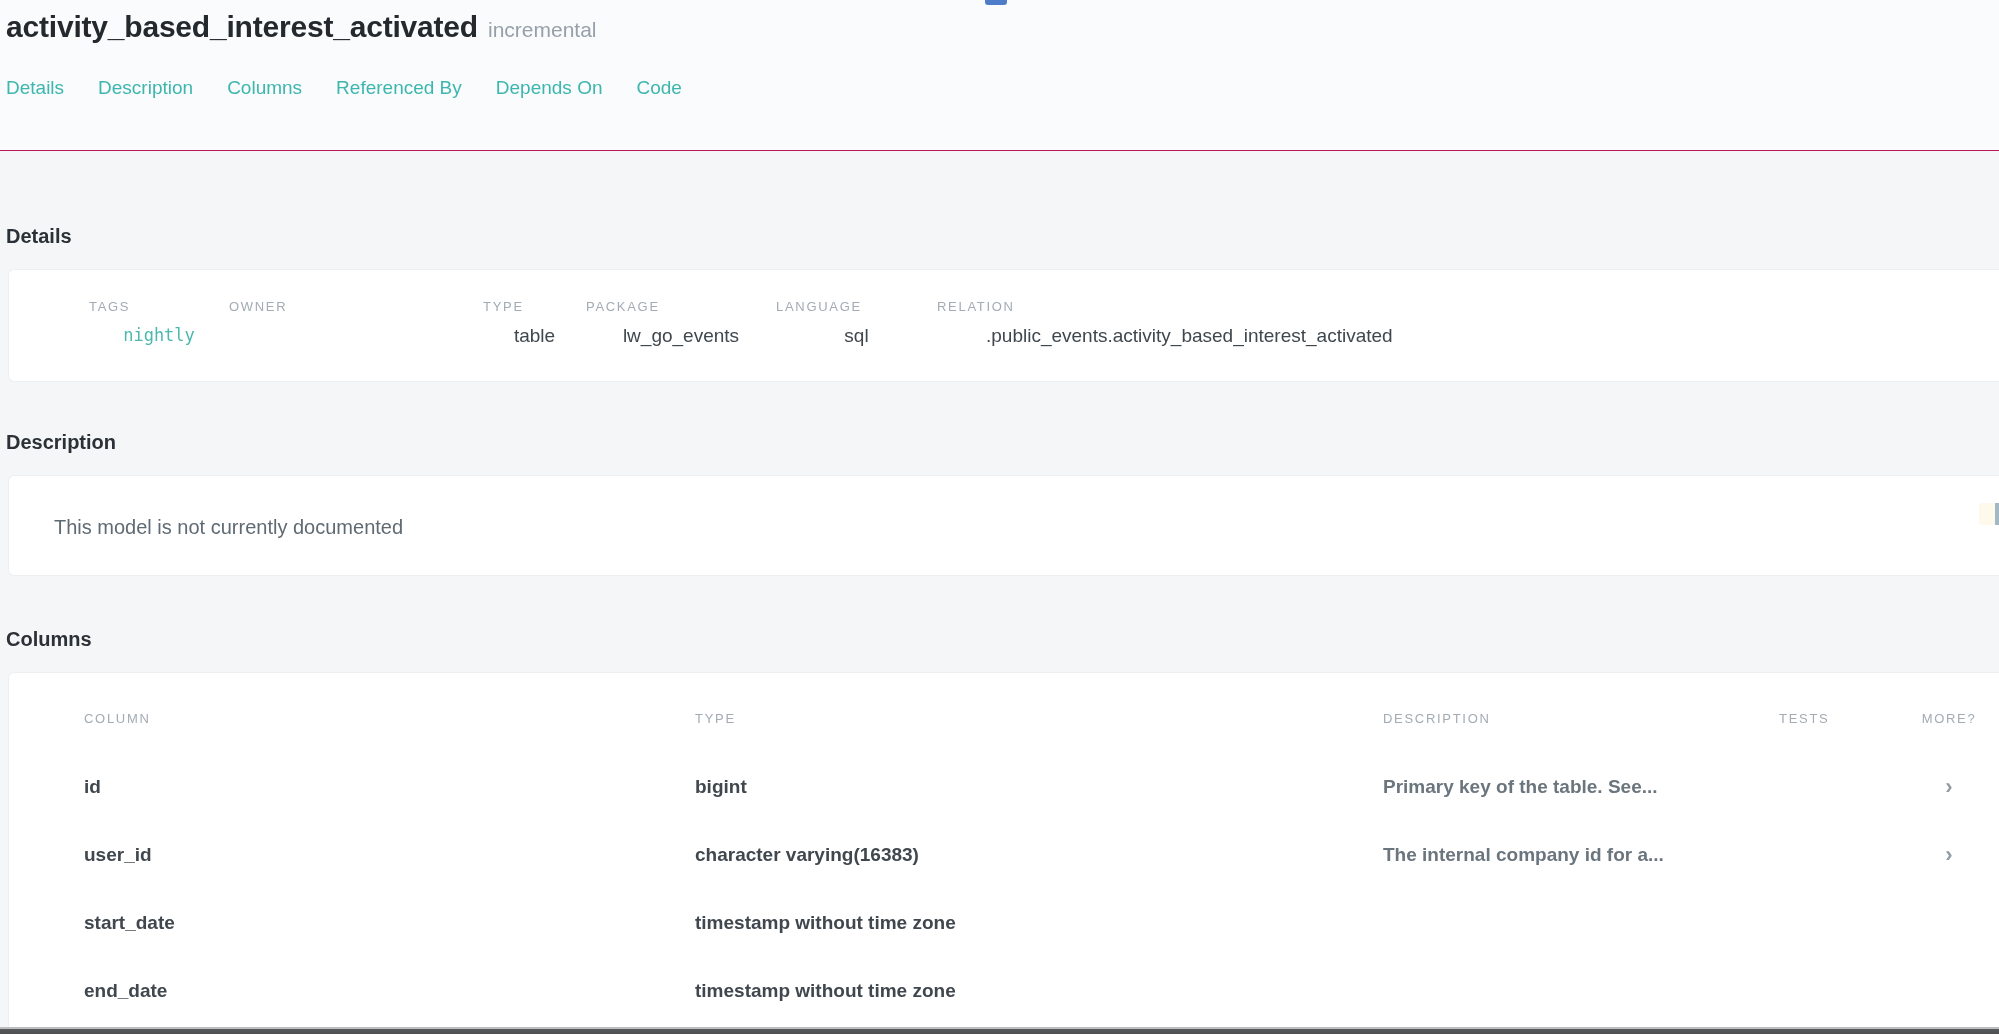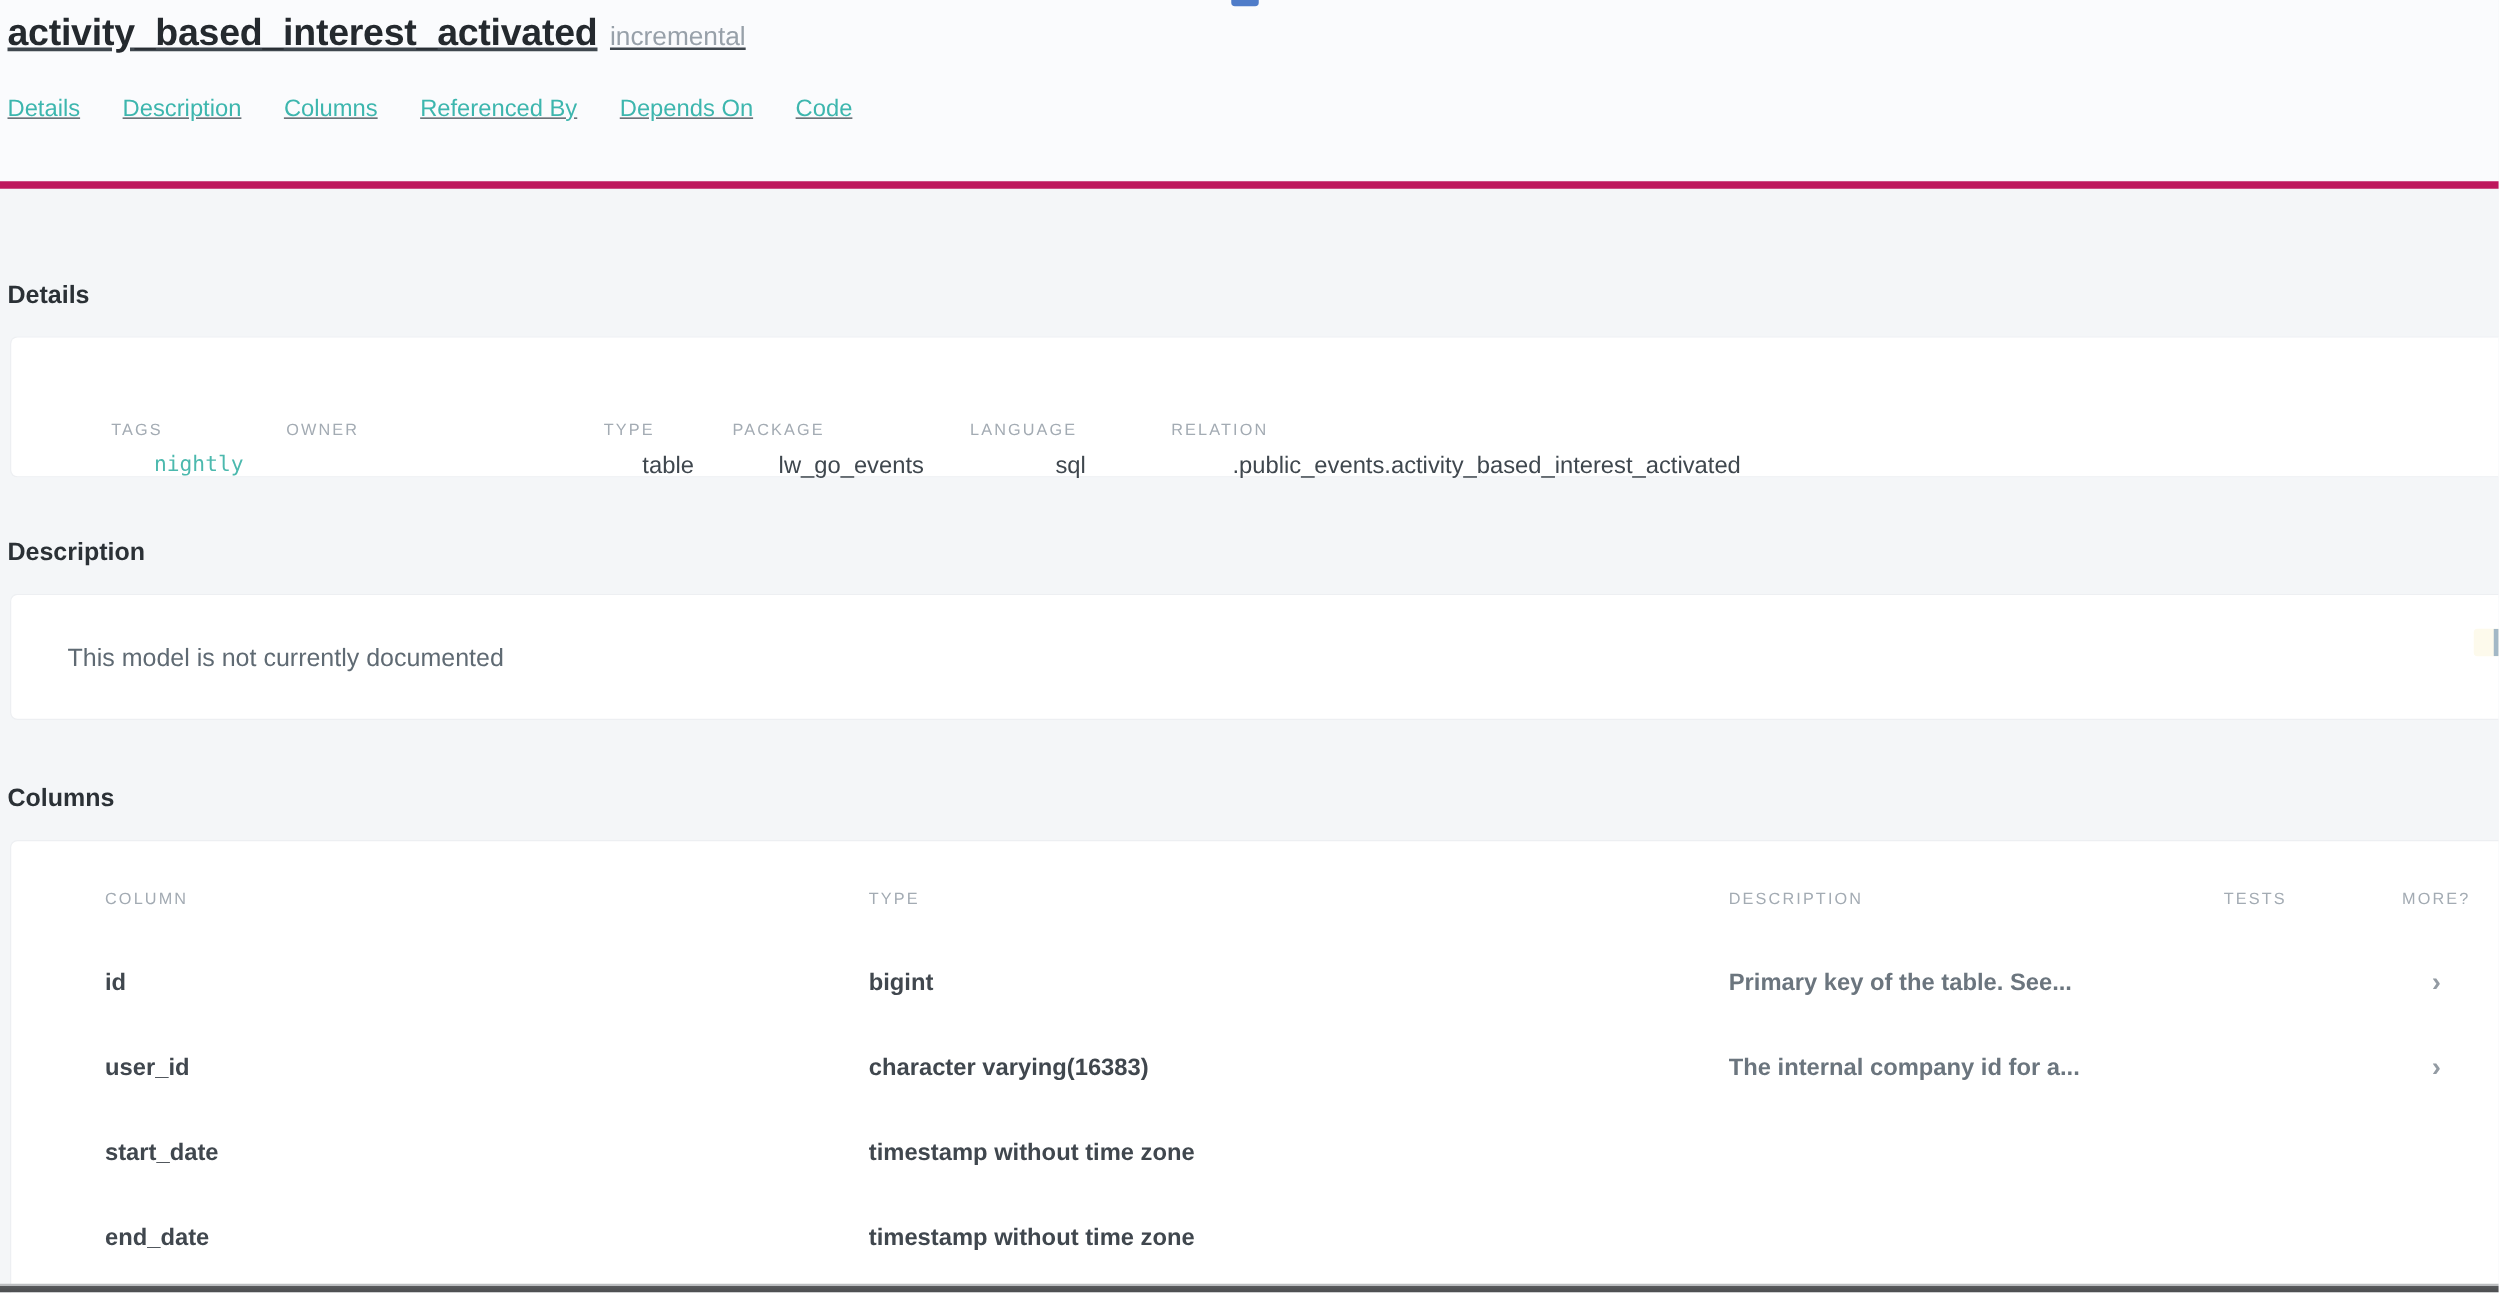--- a/index.html
+++ b/index.html
@@ -9,23 +9,22 @@
     overflow: hidden;
     background: #f4f6f8;
     font-family: "Liberation Sans", sans-serif;
     color: #3f474e;
   }
 
   
   .header {
     height: 151px;
     background: #fafbfd;
-    border-bottom: 6px solid #be185d;
+    border-bottom: 1px solid #be185d;
     padding: 10px 0 0 6px;
-    text-decoration: underline;
   }
   .title-row { display: flex; align-items: baseline; }
   .page-title {
     font-size: 30px;
     font-weight: 700;
     color: #24292e;
     letter-spacing: -0.2px;
   }
   .materialization {
     font-size: 21px;
@@ -81,21 +80,20 @@
   .detail-field:nth-child(1) { width: 140px; }
   .detail-field:nth-child(2) { width: 254px; }
   .detail-field:nth-child(3) { width: 103px; }
   .detail-field:nth-child(4) { width: 190px; }
   .detail-field:nth-child(5) { width: 161px; }
   .detail-label {
     font-size: 13px;
     letter-spacing: 1.7px;
     color: #a3abb3;
     font-weight: 500;
-    margin-top: 37px;
   }
   .detail-value { font-size: 19px; color: #3f474e; margin-top: 11px; text-align: center; }
   .detail-value.tag-value {
     font-family: "DejaVu Sans Mono", monospace;
     font-size: 17px;
     color: #4cb9ae;
     cursor: pointer;
   }
   .detail-field.relation .detail-value { padding-left: 49px; }
 

